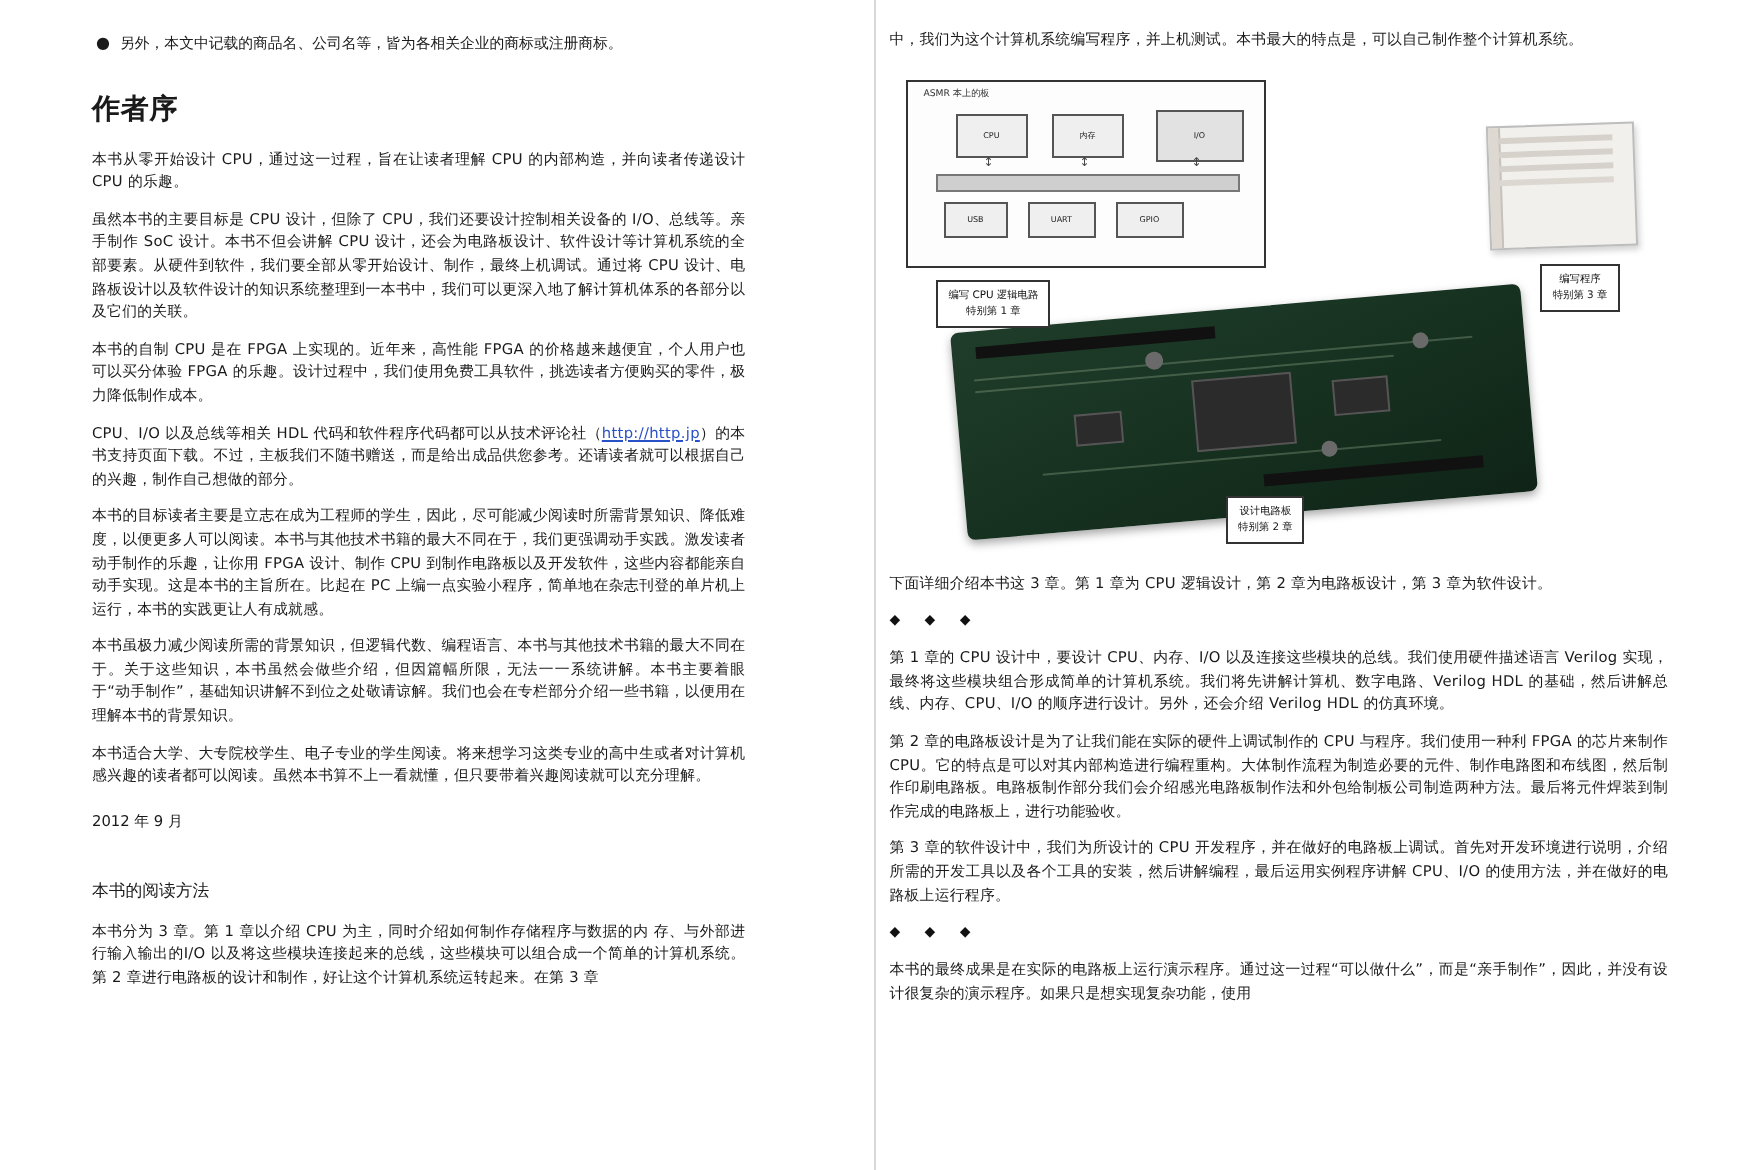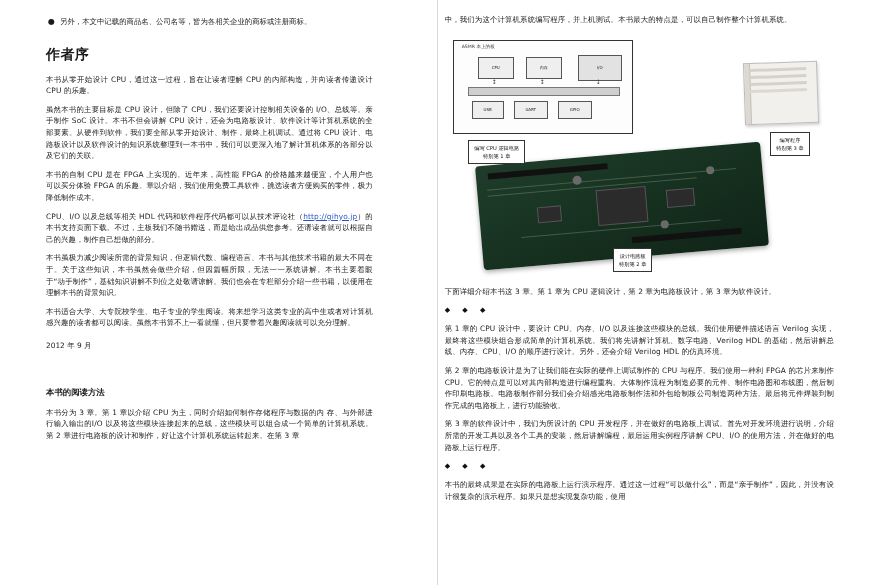--- a/index.html
+++ b/index.html
@@ -73,22 +73,22 @@
     font-weight: bold;
     margin: 18px 0 10px 0;
     letter-spacing: 0.4px;
   }
   .date-line {
     font-size: 7.4px;
     margin: 12px 0 0 0;
   }
   .sub-head {
     font-size: 8.4px;
-    font-weight: bold;
-    margin: 36px 0 9px 0;
+    font-weight: normal;
+    margin: 24px 0 9px 0;
   }
   a.link {
     color: #2a52c8;
     text-decoration: underline;
   }
   .diamonds {
     font-size: 7px;
     letter-spacing: 5px;
     margin: 9px 0 9px 0;
     color: #111;
@@ -227,26 +227,27 @@
 
     <div class="bullet-block">
       <div class="bullet-dot">●</div>
       <div class="bullet-text">另外，本文中记载的商品名、公司名等，皆为各相关企业的商标或注册商标。</div>
     </div>
 
     <h2 class="section">作者序</h2>
 
     <p>本书从零开始设计 CPU，通过这一过程，旨在让读者理解 CPU 的内部构造，并向读者传递设计 CPU 的乐趣。</p>
     <p>虽然本书的主要目标是 CPU 设计，但除了 CPU，我们还要设计控制相关设备的 I/O、总线等。亲手制作 SoC 设计。本书不但会讲解 CPU 设计，还会为电路板设计、软件设计等计算机系统的全部要素。从硬件到软件，我们要全部从零开始设计、制作，最终上机调试。通过将 CPU 设计、电路板设计以及软件设计的知识系统整理到一本书中，我们可以更深入地了解计算机体系的各部分以及它们的关联。</p>
-    <p>本书的自制 CPU 是在 FPGA 上实现的。近年来，高性能 FPGA 的价格越来越便宜，个人用户也可以买分体验 FPGA 的乐趣。章以介绍，我们使用免费工具软件，挑选读者方便购买的零件，极力降低制作成本。</p>
+    <p>本书的自制 CPU 是在 FPGA 上实现的。近年来，高性能 FPGA 的价格越来越便宜，个人用户也可以买分体验 FPGA 的乐趣。设计过程中，我们使用免费工具软件，挑选读者方便购买的零件，极力降低制作成本。</p>
 
     <p>
-      <span>CPU、I/O 以及总线等相关 HDL 代码和软件程序代码都可以从技术评论社（</span><a class="link" href="#">http://gihyo.jp</a><span>）的本书支持页面下载。不过，主板我们不随书赠送，而是给出成品供您参考。还请读者就可以根据自己的兴趣，制作自己想做的部分。</span>
+      <span>CPU、I/O 以及总线等相关 HDL 代码和软件程序代码都可以从技术评论社（</span><a class="link" href="#">http://http.jp</a><span>）的本书支持页面下载。不过，主板我们不随书赠送，而是给出成品供您参考。还请读者就可以根据自己的兴趣，制作自己想做的部分。</span>
     </p>
 
+    <p>本书的目标读者主要是立志在成为工程师的学生，因此，尽可能减少阅读时所需背景知识、降低难度，以便更多人可以阅读。本书与其他技术书籍的最大不同在于，我们更强调动手实践。激发读者动手制作的乐趣，让你用 FPGA 设计、制作 CPU 到制作电路板以及开发软件，这些内容都能亲自动手实现。这是本书的主旨所在。比起在 PC 上编一点实验小程序，简单地在杂志刊登的单片机上运行，本书的实践更让人有成就感。</p>
     <p>本书虽极力减少阅读所需的背景知识，但逻辑代数、编程语言、本书与其他技术书籍的最大不同在于。关于这些知识，本书虽然会做些介绍，但因篇幅所限，无法一一系统讲解。本书主要着眼于“动手制作”，基础知识讲解不到位之处敬请谅解。我们也会在专栏部分介绍一些书籍，以便用在理解本书的背景知识。</p>
     <p>本书适合大学、大专院校学生、电子专业的学生阅读。将来想学习这类专业的高中生或者对计算机感兴趣的读者都可以阅读。虽然本书算不上一看就懂，但只要带着兴趣阅读就可以充分理解。</p>
 
     <div class="date-line">2012 年 9 月</div>
 
     <div class="sub-head">本书的阅读方法</div>
 
     <p>本书分为 3 章。第 1 章以介绍 CPU 为主，同时介绍如何制作存储程序与数据的内 存、与外部进行输入输出的I/O 以及将这些模块连接起来的总线，这些模块可以组合成一个简单的计算机系统。第 2 章进行电路板的设计和制作，好让这个计算机系统运转起来。在第 3 章</p>
   </div>
 

